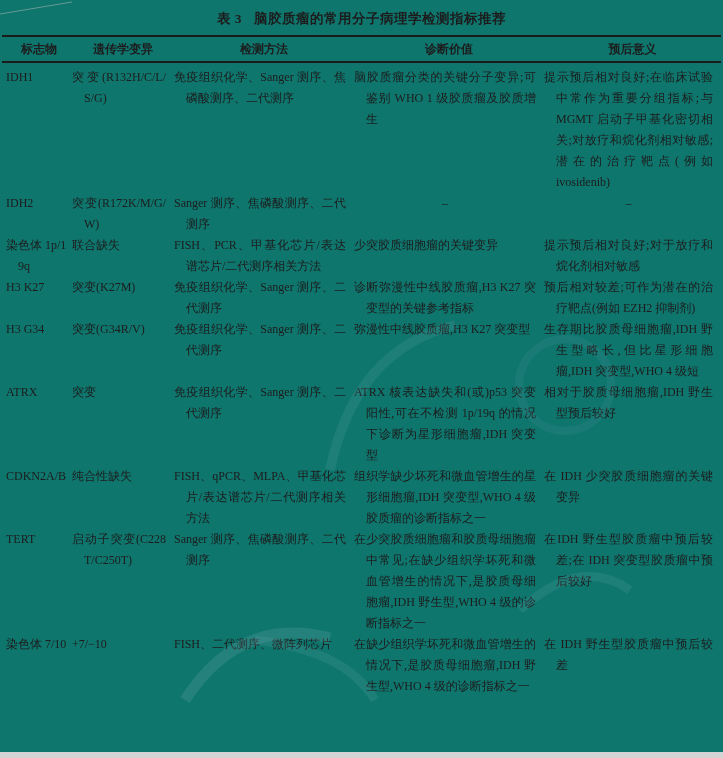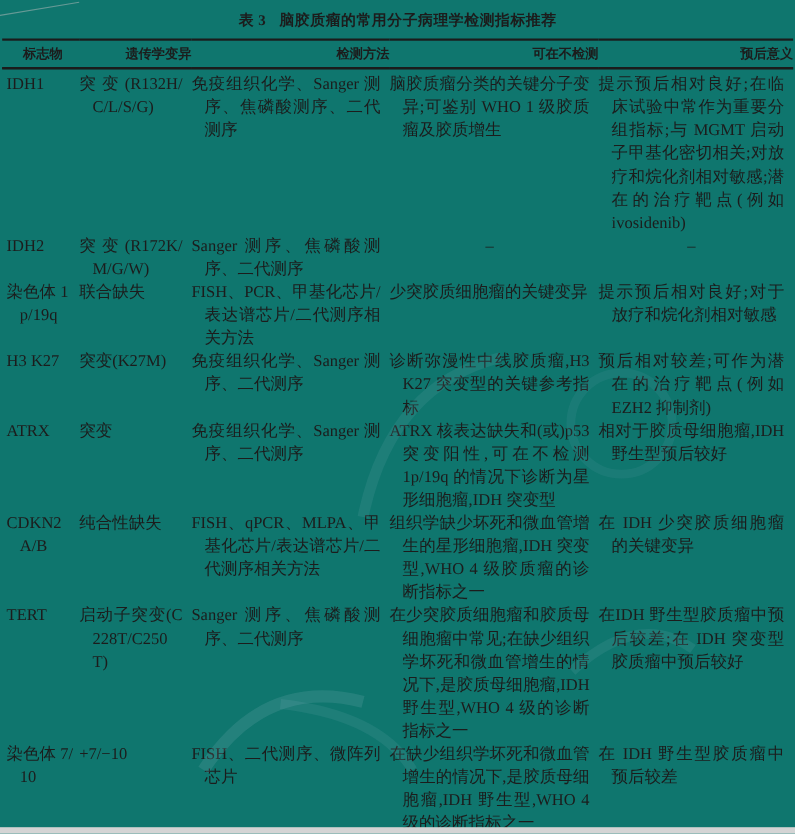--- a/index.html
+++ b/index.html
@@ -14,25 +14,25 @@
   }
   .caption .cap-label { margin-right:12px; }
   table.marker-table {
     border-collapse:collapse; table-layout:fixed;
     width:719px; margin:7px 2px 0 2px;
     border-top:2px solid #1b1b1b;
   }
   thead th {
     border-bottom:2px solid #1b1b1b;
     font-size:12px; font-weight:bold; height:24px;
-    vertical-align:middle; text-align:right; padding:0;
+    vertical-align:middle; text-align:center; padding:0;
   }
   thead th.h-marker { text-align:center; padding-left:4px; }
   tbody td {
-    vertical-align:top; font-size:15px; line-height:21px;
+    vertical-align:top; font-size:12px; line-height:21px;
     padding:0 8px 0 12px; text-indent:-12px;
     text-align:justify;
   }
   tbody tr:first-child td { padding-top:4px; }
   td.c-marker  { padding-left:16px; text-indent:-12px; padding-right:2px;
                  word-break:break-all; text-align:left; }
   td.c-variation { word-break:break-all; }
   td.dash { text-align:center; text-indent:0; padding-left:0; }
   td.dash-low { padding-top:40px; }
   .watermark { position:absolute; left:0; top:0; pointer-events:none; }
@@ -65,21 +65,21 @@
         <col style="width:102px">
         <col style="width:180px">
       <col style="width:190px">
         <col style="width:177px">
     </colgroup>
     <thead>
       <tr>
         <th class="h-marker">标志物</th>
         <th>遗传学变异</th>
         <th>检测方法</th>
-        <th>可在不检测</th>
+        <th>诊断价值</th>
         <th>预后意义</th>
       </tr>
     </thead>
     <tbody>
       <tr>
         <td class="c-marker">IDH1</td>
         <td class="c-variation">突变(R132H/C/L/S/G)</td>
         <td class="c-method">免疫组织化学、Sanger 测序、焦磷酸测序、二代测序</td>
         <td class="c-diagnostic">脑胶质瘤分类的关键分子变异;可鉴别 WHO 1 级胶质瘤及胶质增生</td>
         <td class="c-prognostic">提示预后相对良好;在临床试验中常作为重要分组指标;与 MGMT 启动子甲基化密切相关;对放疗和烷化剂相对敏感;潜在的治疗靶点(例如 ivosidenib)</td>
@@ -97,20 +97,27 @@
         <td class="c-method">FISH、PCR、甲基化芯片/表达谱芯片/二代测序相关方法</td>
         <td class="c-diagnostic">少突胶质细胞瘤的关键变异</td>
         <td class="c-prognostic">提示预后相对良好;对于放疗和烷化剂相对敏感</td>
       </tr>
       <tr>
         <td class="c-marker">H3 K27</td>
         <td class="c-variation">突变(K27M)</td>
         <td class="c-method">免疫组织化学、Sanger 测序、二代测序</td>
         <td class="c-diagnostic">诊断弥漫性中线胶质瘤,H3 K27 突变型的关键参考指标</td>
         <td class="c-prognostic">预后相对较差;可作为潜在的治疗靶点(例如 EZH2 抑制剂)</td>
+      </tr>
+      <tr>
+        <td class="c-marker">H3 G34</td>
+        <td class="c-variation">突变(G34R/V)</td>
+        <td class="c-method">免疫组织化学、Sanger 测序、二代测序</td>
+        <td class="c-diagnostic">弥漫性中线胶质瘤,H3 K27 突变型</td>
+        <td class="c-prognostic">生存期比胶质母细胞瘤,IDH 野生型略长,但比星形细胞瘤,IDH 突变型,WHO 4 级短</td>
       </tr>
       <tr>
         <td class="c-marker">ATRX</td>
         <td class="c-variation">突变</td>
         <td class="c-method">免疫组织化学、Sanger 测序、二代测序</td>
         <td class="c-diagnostic">ATRX 核表达缺失和(或)p53 突变阳性,可在不检测 1p/19q 的情况下诊断为星形细胞瘤,IDH 突变型</td>
         <td class="c-prognostic">相对于胶质母细胞瘤,IDH 野生型预后较好</td>
       </tr>
       <tr>
         <td class="c-marker">CDKN2A/B</td>

